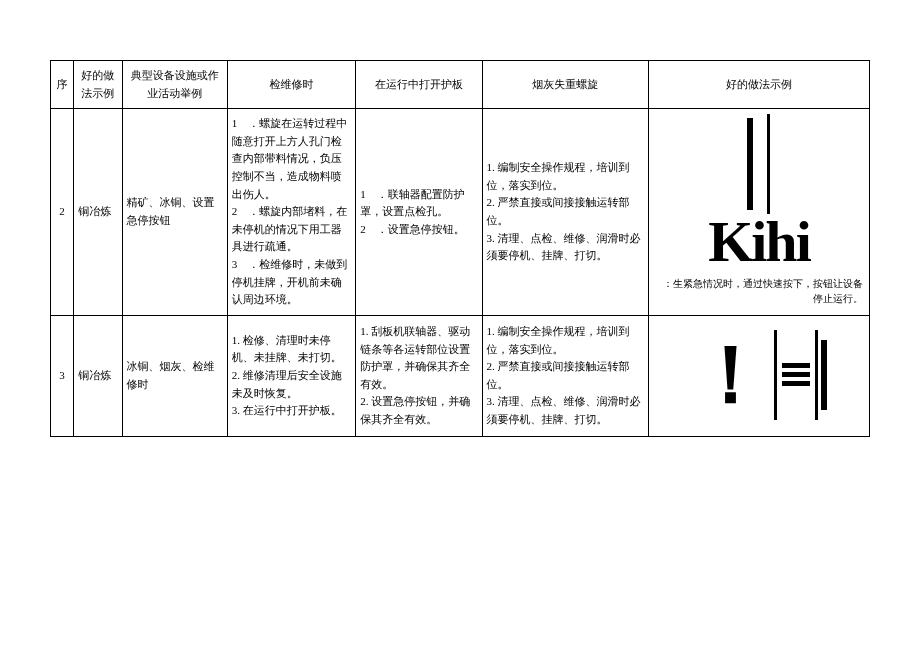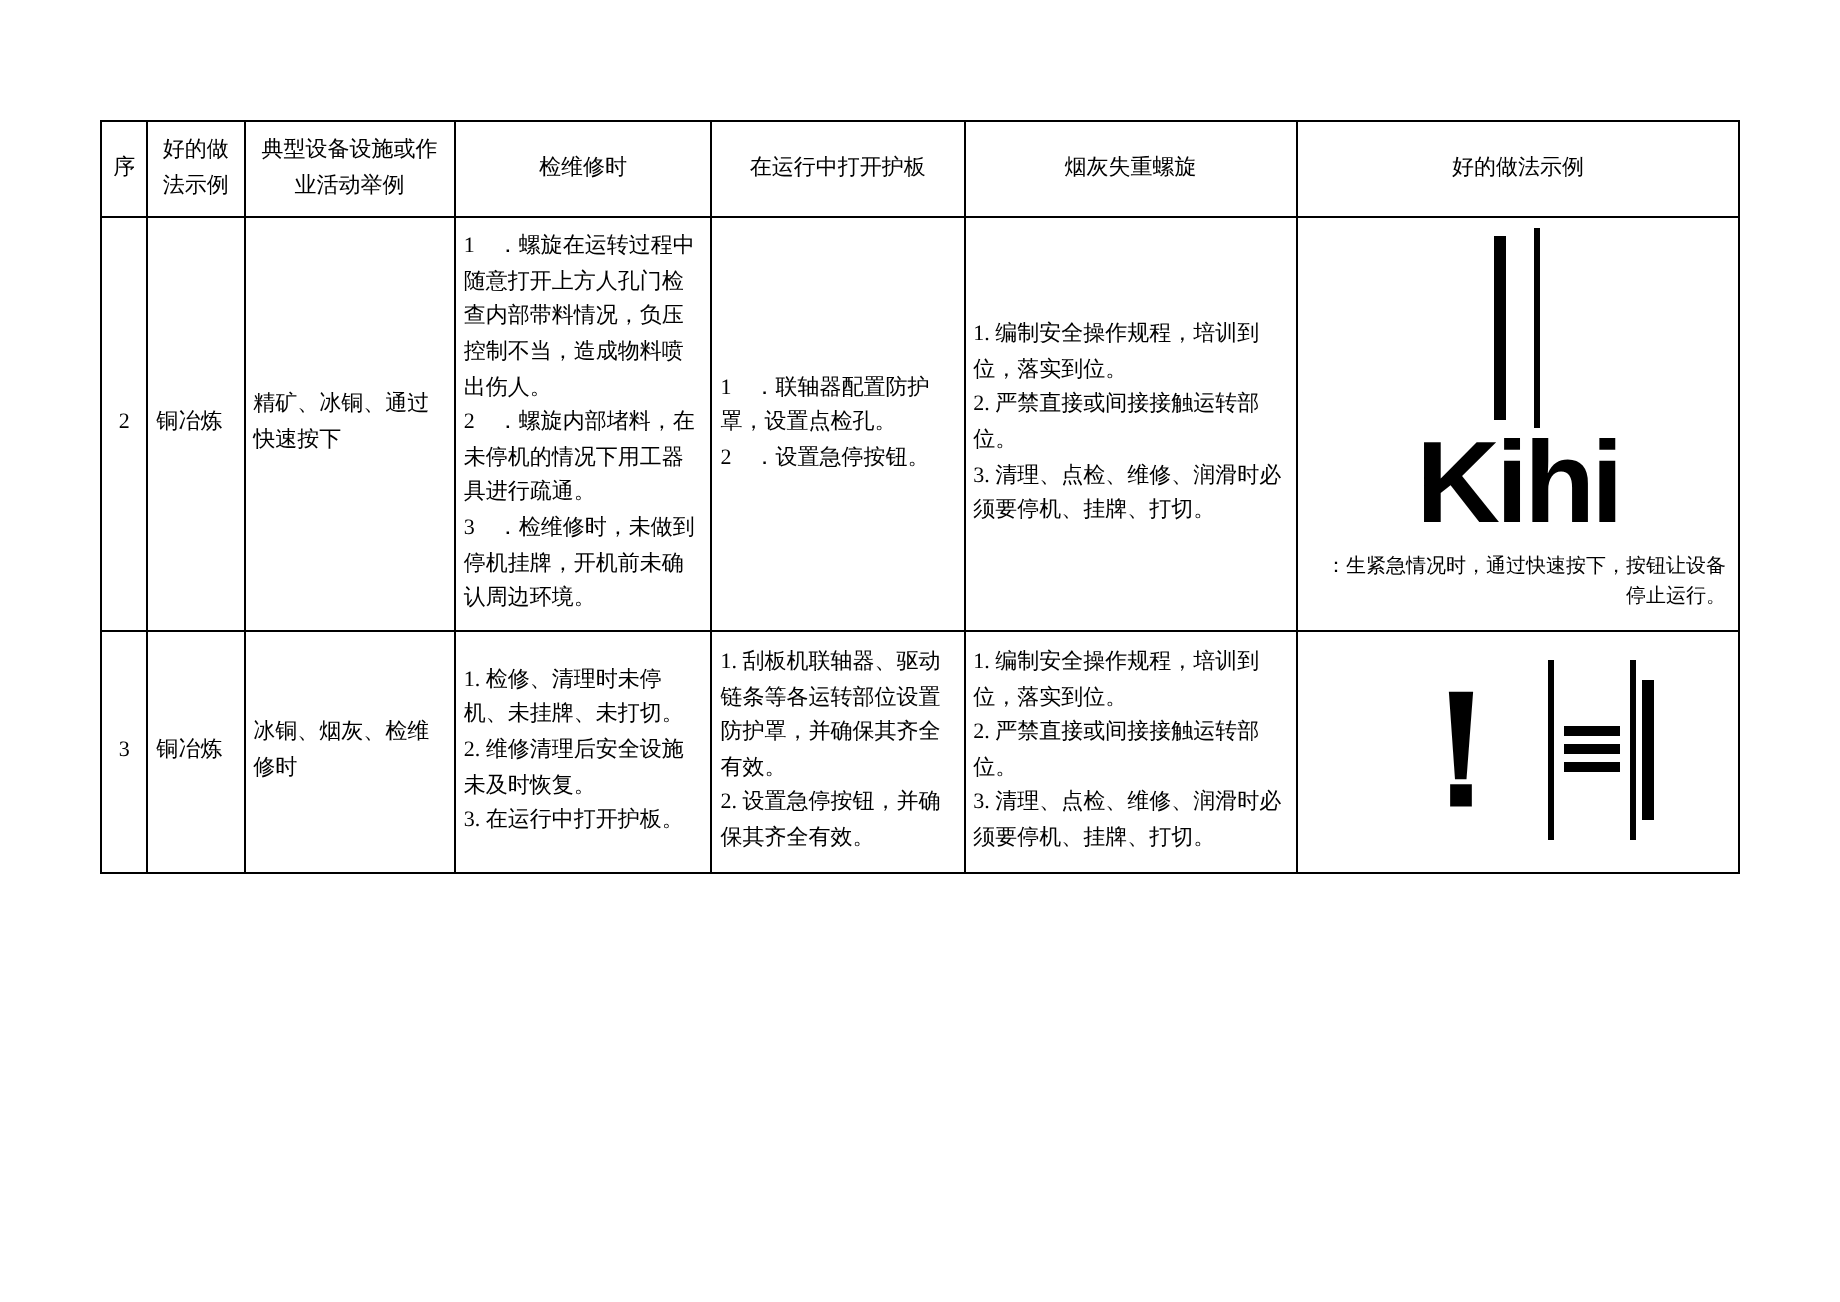--- a/index.html
+++ b/index.html
@@ -34,21 +34,21 @@
     .col-cause { width: 122px; }
     .col-tech { width: 120px; }
     .col-mgmt { width: 158px; }
     .col-demo { width: 210px; }
     .center { text-align: center; }
     .graphic-cell {
       text-align: center;
       padding: 4px 2px;
     }
     .big-glyph {
-      font-family: Liberation Sans, sans-serif;
+      font-family: Liberation Serif, serif;
       font-weight: bold;
       font-size: 58px;
       letter-spacing: -2px;
       display: block;
       line-height: 0.9;
       margin-bottom: 6px;
     }
     .glyph-bars {
       display: flex;
       justify-content: center;
@@ -98,21 +98,21 @@
       <th>检维修时</th>
       <th>在运行中打开护板</th>
       <th>烟灰失重螺旋</th>
       <th>好的做法示例</th>
     </tr>
   </thead>
   <tbody>
     <tr>
       <td class="center">2</td>
       <td>铜冶炼</td>
-      <td>精矿、冰铜、通过快速按下</td>
+      <td>精矿、冰铜、设置急停按钮</td>
       <td>1　．螺旋在运转过程中随意打开上方人孔门检查内部带料情况，负压控制不当，造成物料喷出伤人。<br>2　．螺旋内部堵料，在未停机的情况下用工器具进行疏通。<br>3　．检维修时，未做到停机挂牌，开机前未确认周边环境。</td>
       <td>1　．联轴器配置防护罩，设置点检孔。<br>2　．设置急停按钮。</td>
       <td>1. 编制安全操作规程，培训到位，落实到位。<br>2. 严禁直接或间接接触运转部位。<br>3. 清理、点检、维修、润滑时必须要停机、挂牌、打切。</td>
       <td class="graphic-cell">
         <div class="glyph-bars">
           <div class="bar tall"></div>
           <div style="width:10px"></div>
           <div class="bar tall thin" style="height:100px"></div>
         </div>
         <span class="big-glyph">Kihi</span>

